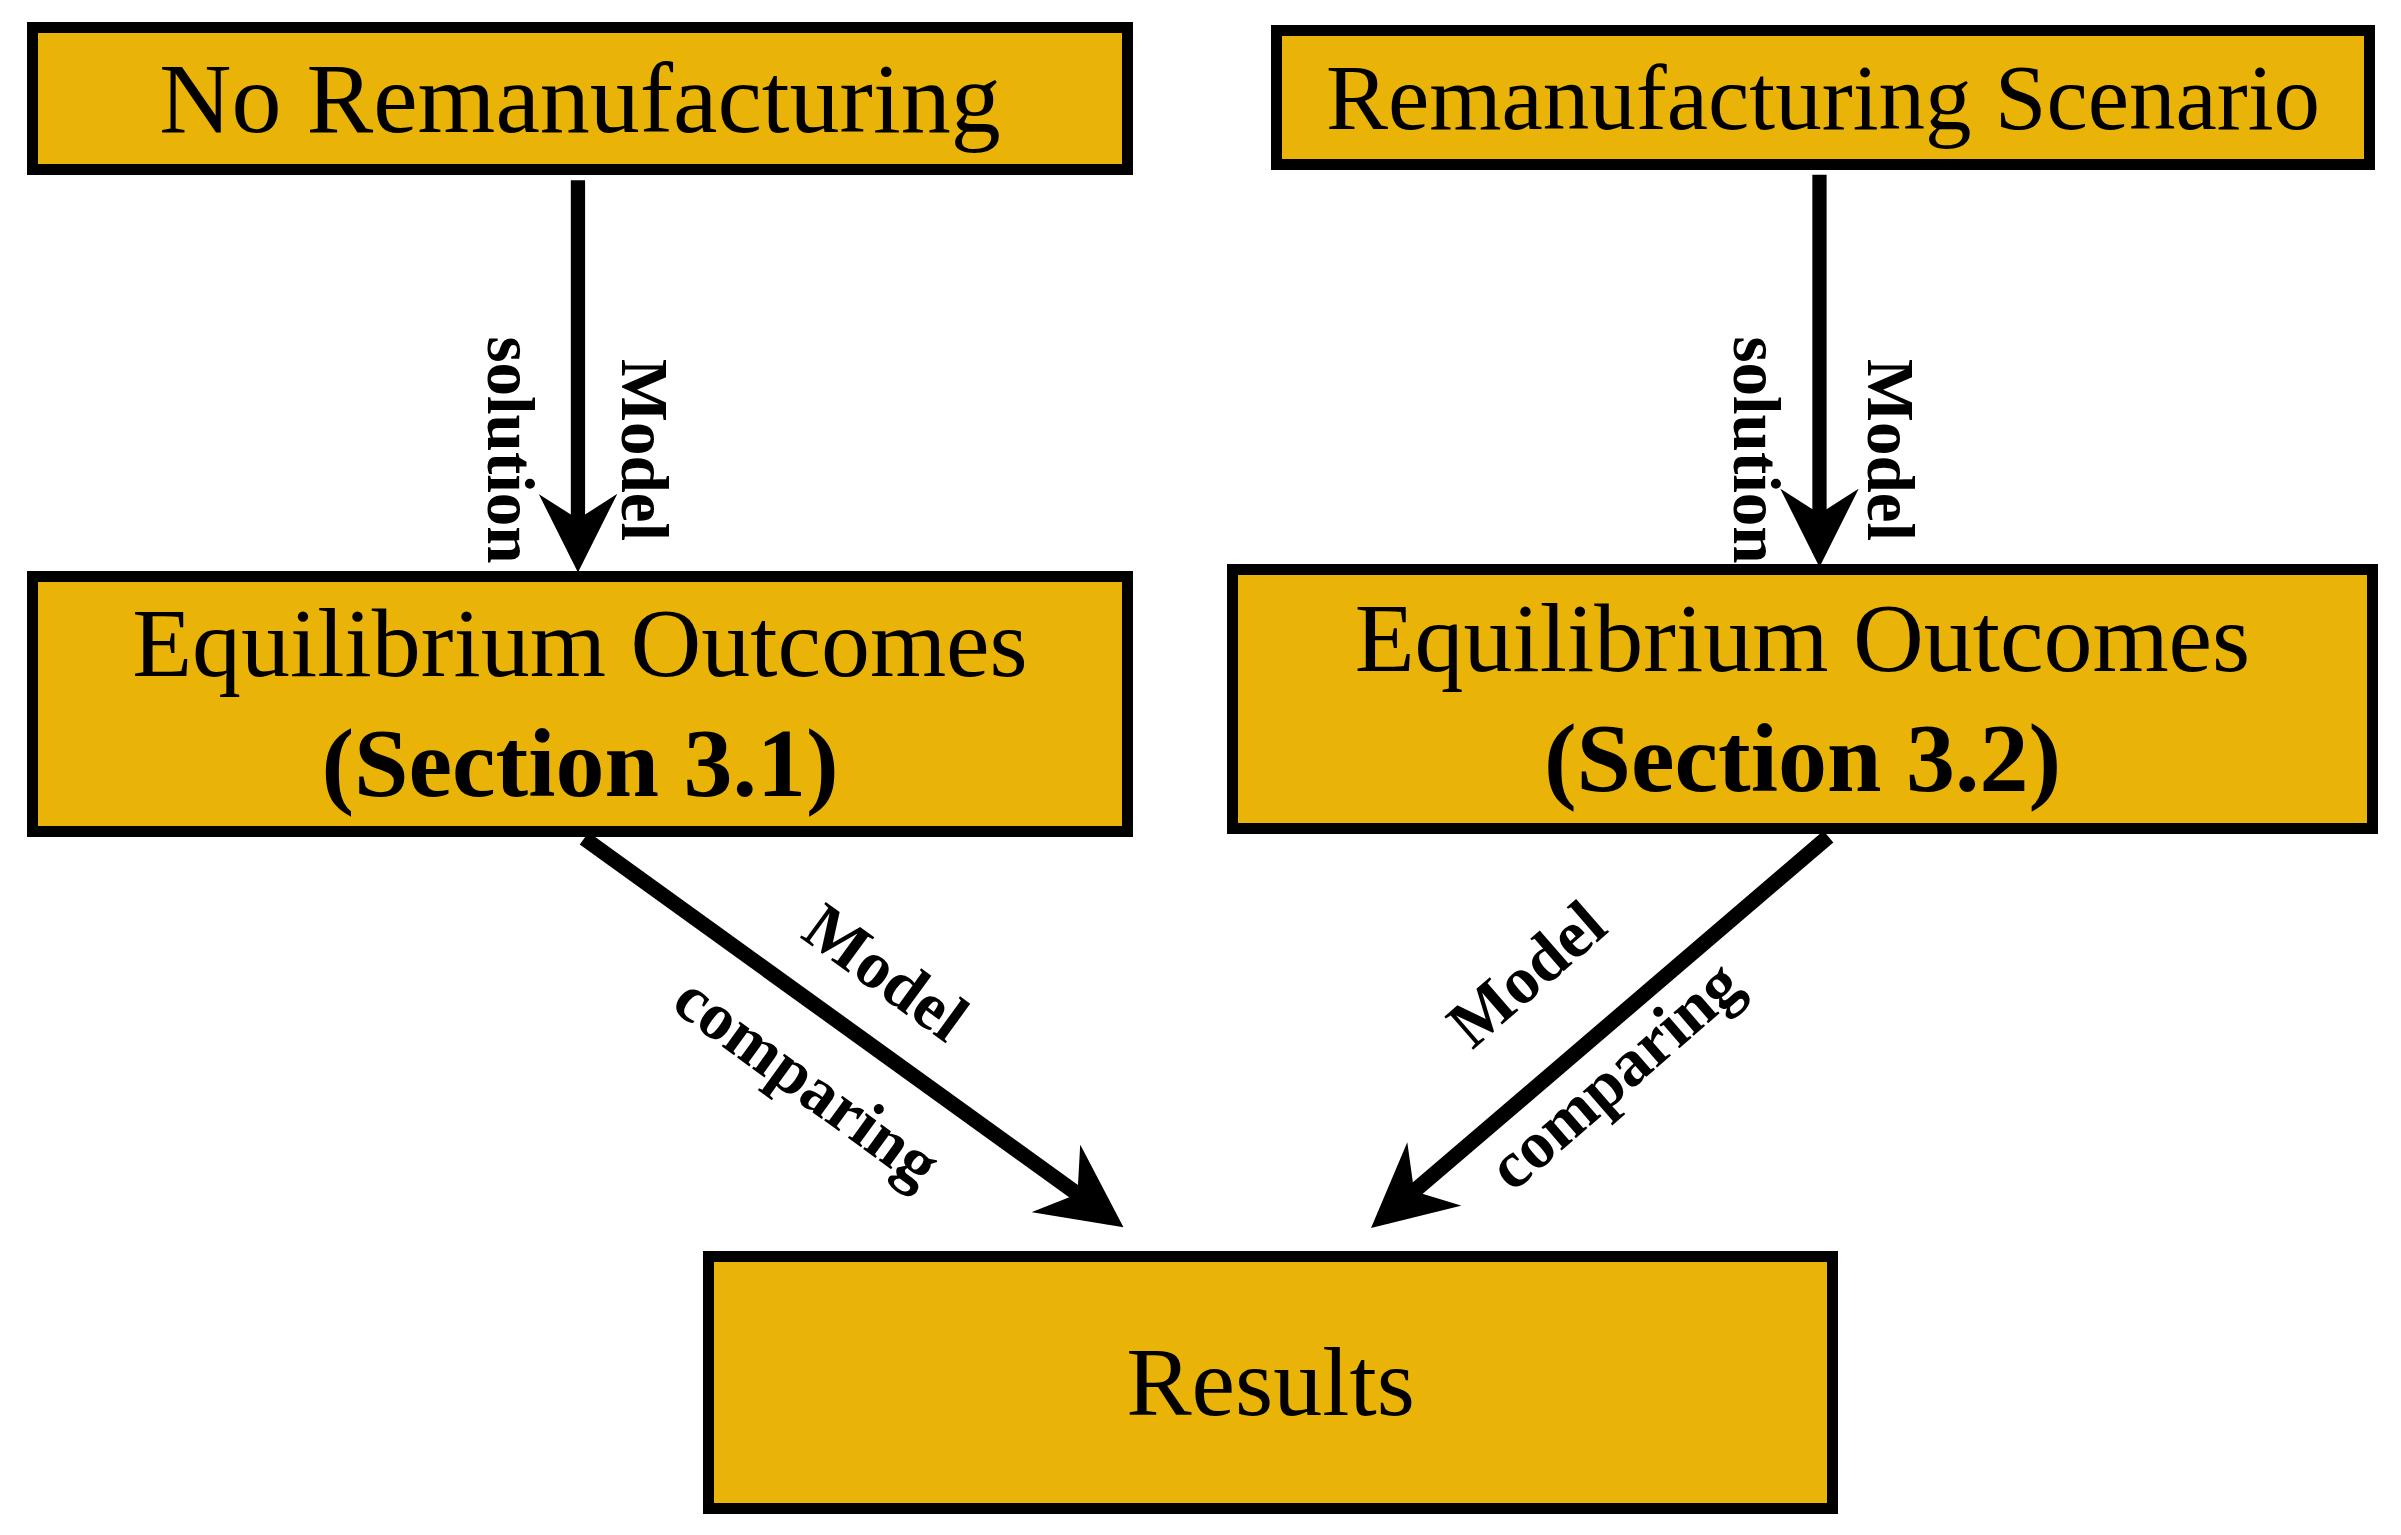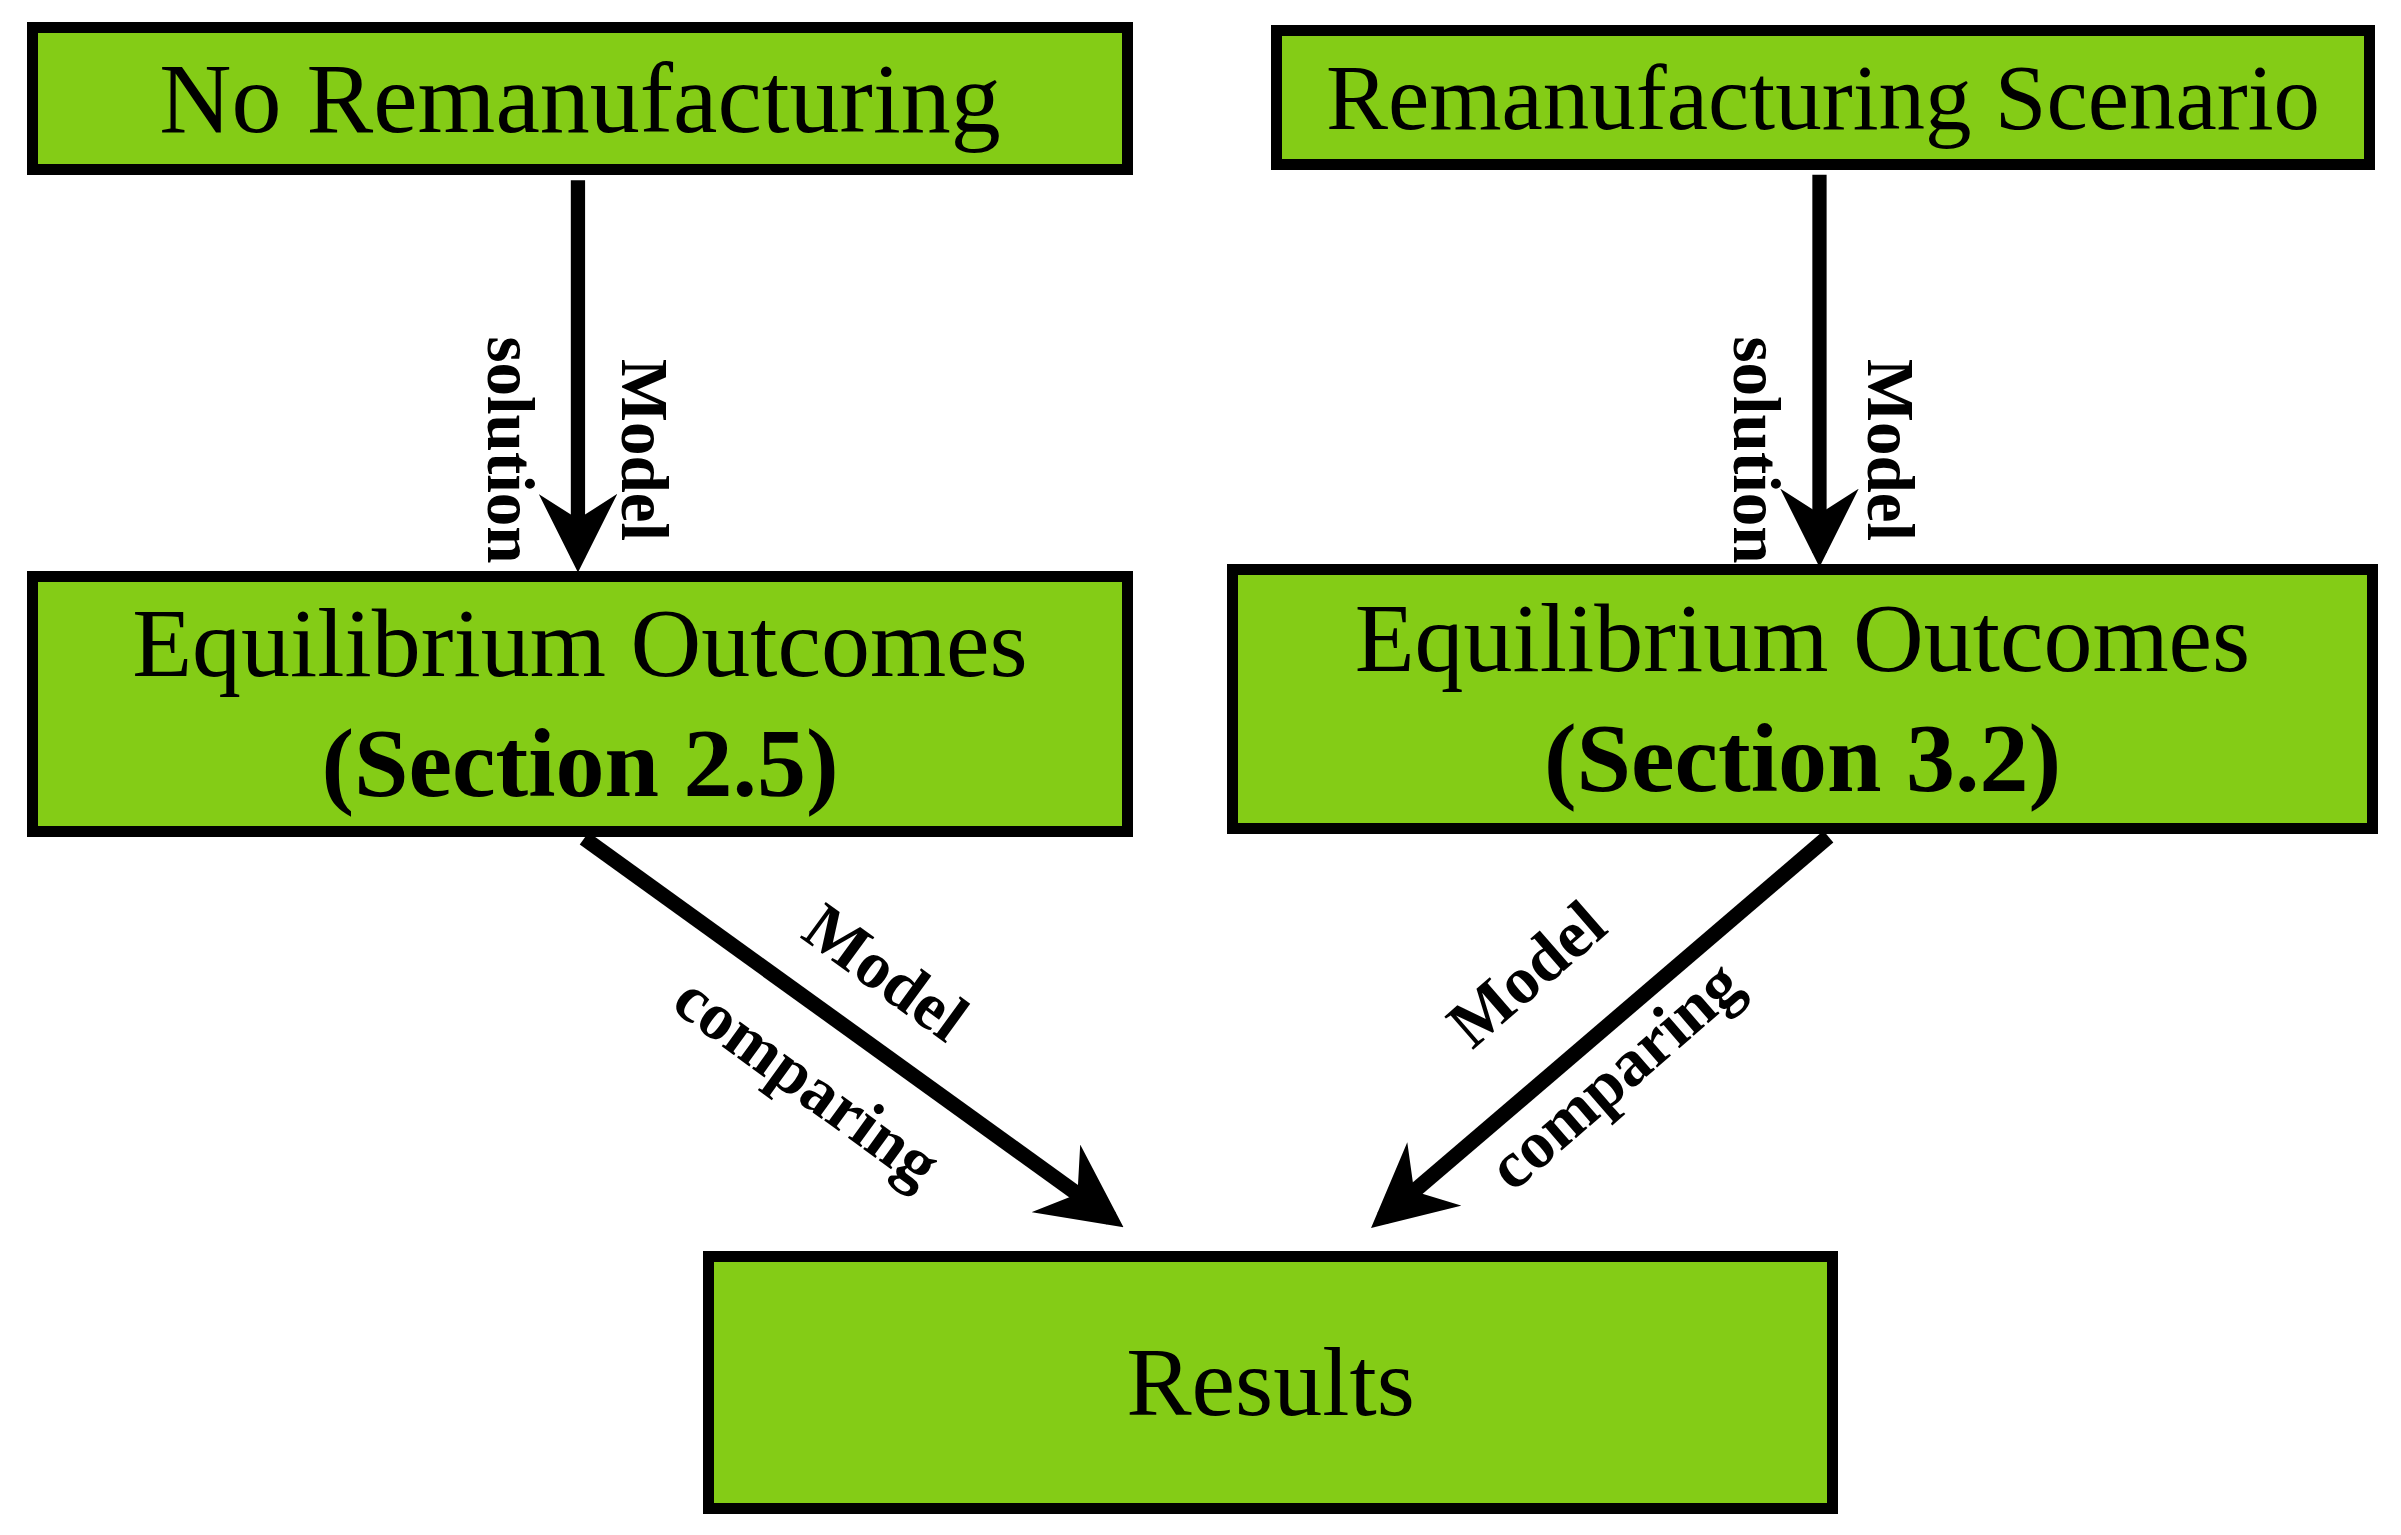--- a/index.html
+++ b/index.html
@@ -1,21 +1,21 @@
 <!DOCTYPE html>
 <html style="font-size:14.3px"><head>
 <meta charset="utf-8">
 <style>
   html,body{margin:0;padding:0;background:#ffffff;}
   .canvas{
     position:relative;width:2401px;height:1535px;background:#ffffff;overflow:hidden;
     font-family:"Liberation Serif", serif;color:#000;
   }
   .node{
-    position:absolute;box-sizing:border-box;border:11.6px solid #000;background:#84cc16;
+    position:absolute;box-sizing:border-box;border:11.6px solid #000;background:#eab308;
     display:flex;flex-direction:column;align-items:center;justify-content:center;
     text-align:center;
   }
   .node .line{display:block;white-space:nowrap;}
   .node .bold{font-weight:bold;}
   #node-no-reman        {left:27px;  top:22px;  width:1106px;height:153px;font-size:100px;}
   #node-reman-scenario  {left:1271px;top:25px;  width:1104px;height:145px;font-size:93px;}
   #node-eq-31           {left:27px;  top:571px; width:1106px;height:266px;font-size:98px;line-height:1.22;}
   #node-eq-32           {left:1227px;top:564px; width:1151px;height:270px;font-size:98px;line-height:1.22;}
   #node-results         {left:703px; top:1251px;width:1135px;height:263px;font-size:98px;line-height:1.25;gap:48px;}
@@ -50,21 +50,21 @@
   <div class="node" id="node-no-reman">
     <span class="line">No Remanufacturing</span>
   </div>
 
   <div class="node" id="node-reman-scenario">
     <span class="line">Remanufacturing Scenario</span>
   </div>
 
   <div class="node" id="node-eq-31">
     <span class="line">Equilibrium Outcomes</span>
-    <span class="line bold">(Section 2.5)</span>
+    <span class="line bold">(Section 3.1)</span>
   </div>
 
   <div class="node" id="node-eq-32">
     <span class="line">Equilibrium Outcomes</span>
     <span class="line bold">(Section 3.2)</span>
   </div>
 
   <div class="node" id="node-results">
     <span class="line">Results</span>
   </div>

